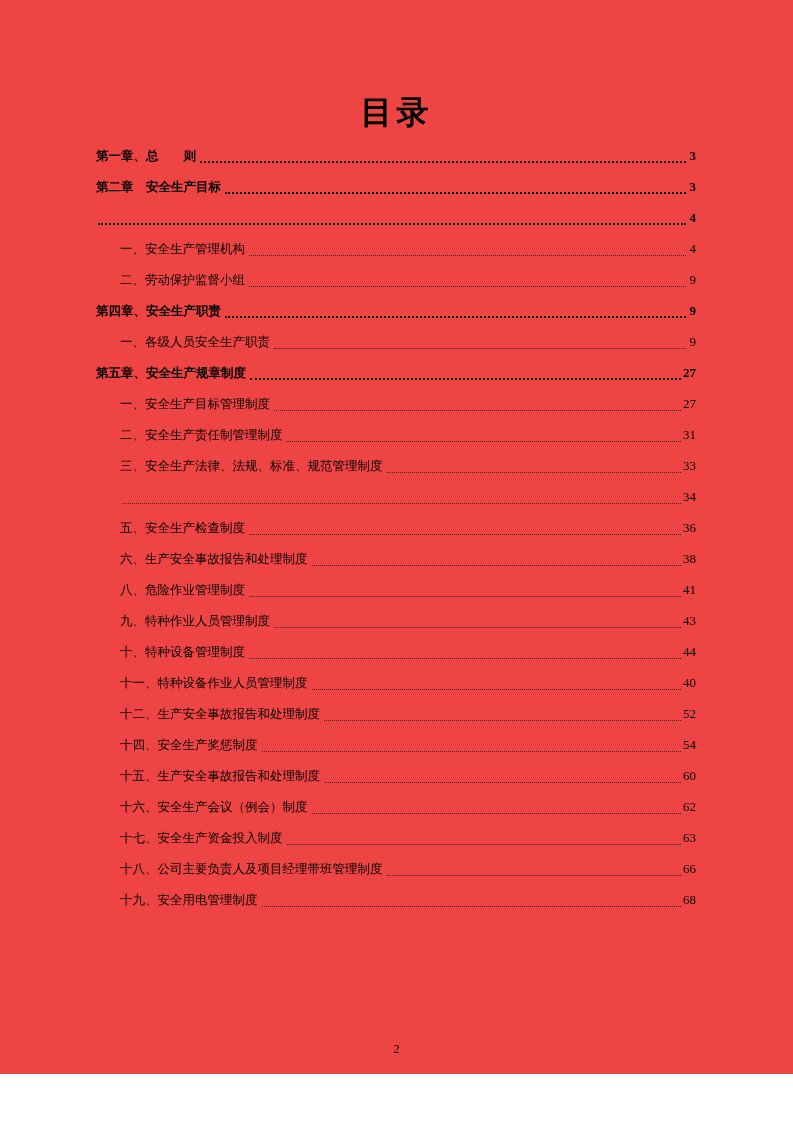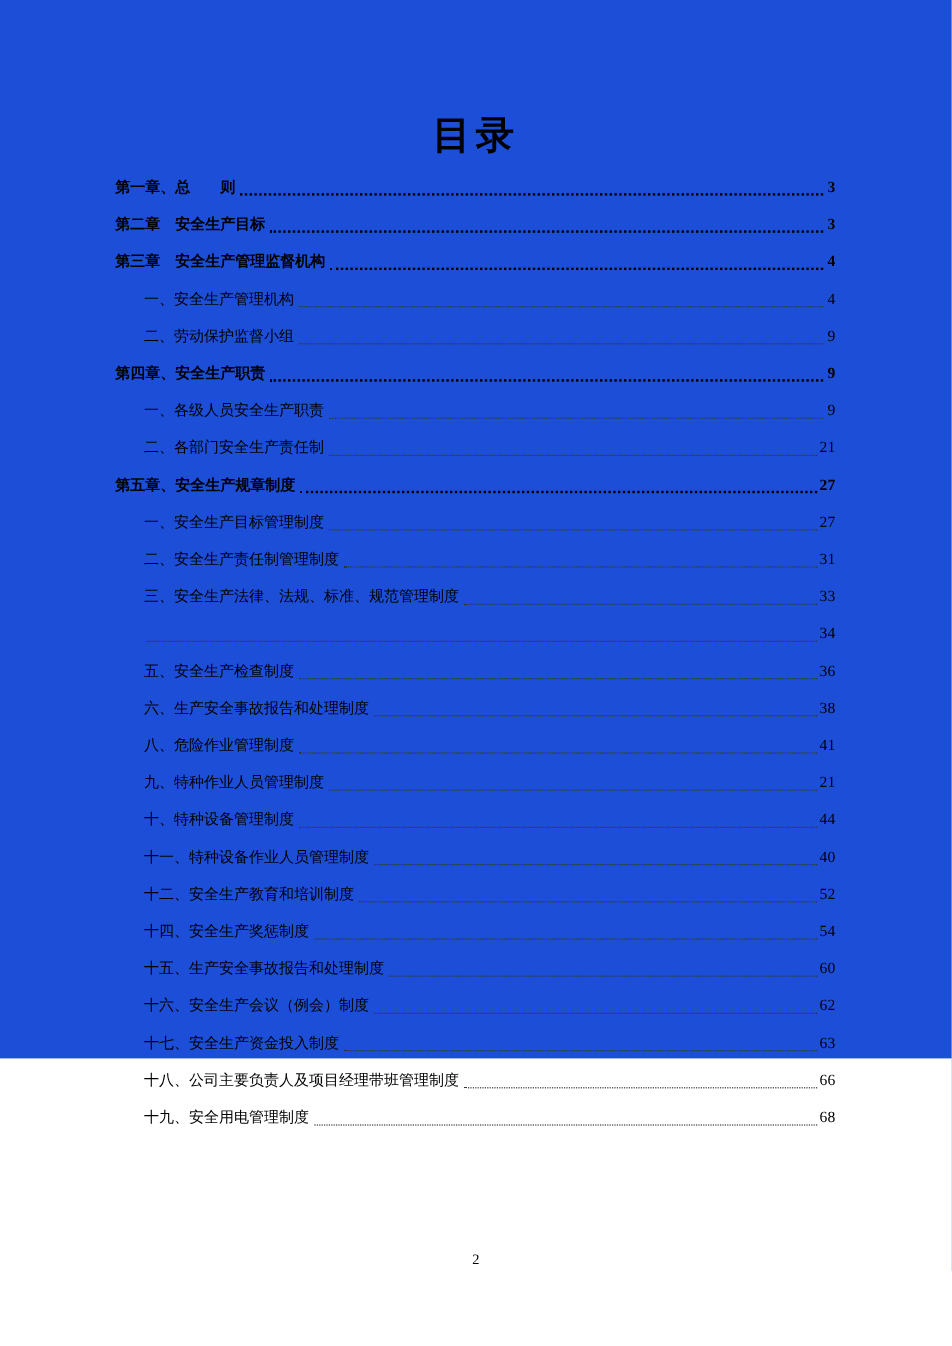--- a/index.html
+++ b/index.html
@@ -1,17 +1,17 @@
 <!DOCTYPE html>
 <html><head>
   <meta charset="utf-8">
   <style>
     html, body { margin: 0; padding: 0; background: #ffffff; }
     body { width: 793px; height: 1122px; position: relative; overflow: hidden; color: #000; }
-    .page { position: absolute; left: 0; top: 0; width: 793px; height: 882px; background: #1d4ed8; }
+    .page { position: absolute; left: 0; top: 0; width: 793px; height: 1074px; background: #ef4444; }
     .title {
       position: absolute; left: 0; width: 793px; top: 92px; text-align: center;
       font-family: "DejaVu Sans", sans-serif; font-size: 32px; font-weight: bold; letter-spacing: 4px;
       line-height: 40px;
     }
     .toc { position: absolute; left: 96px; top: 137px; width: 600px; }
     .row {
       display: flex; align-items: flex-end; height: 31px; line-height: 24px;
       font-family: "DejaVu Serif", serif; font-size: 12.5px; white-space: nowrap;
     }
@@ -41,21 +41,20 @@
         <span class="label">第一章、总　　则</span>
         <span class="dots"></span>
         <span class="page-no">3</span>
       </div>
     <div class="row l1">
         <span class="label">第二章　安全生产目标</span>
         <span class="dots"></span>
         <span class="page-no">3</span>
       </div>
     <div class="row l1">
-        <span class="label">第三章　安全生产管理监督机构</span>
         <span class="dots"></span>
         <span class="page-no">4</span>
       </div>
     <div class="row l2">
         <span class="label">一、安全生产管理机构</span>
         <span class="dots"></span>
         <span class="page-no">4</span>
       </div>
     <div class="row l2">
         <span class="label">二、劳动保护监督小组</span>
@@ -64,25 +63,20 @@
       </div>
     <div class="row l1">
         <span class="label">第四章、安全生产职责</span>
         <span class="dots"></span>
         <span class="page-no">9</span>
       </div>
     <div class="row l2">
         <span class="label">一、各级人员安全生产职责</span>
         <span class="dots"></span>
         <span class="page-no">9</span>
-      </div>
-    <div class="row l2">
-        <span class="label">二、各部门安全生产责任制</span>
-        <span class="dots"></span>
-        <span class="page-no">21</span>
       </div>
     <div class="row l1">
         <span class="label">第五章、安全生产规章制度</span>
         <span class="dots"></span>
         <span class="page-no">27</span>
       </div>
     <div class="row l2">
         <span class="label">一、安全生产目标管理制度</span>
         <span class="dots"></span>
         <span class="page-no">27</span>
@@ -112,34 +106,34 @@
         <span class="page-no">38</span>
       </div>
     <div class="row l2">
         <span class="label">八、危险作业管理制度</span>
         <span class="dots"></span>
         <span class="page-no">41</span>
       </div>
     <div class="row l2">
         <span class="label">九、特种作业人员管理制度</span>
         <span class="dots"></span>
-        <span class="page-no">21</span>
+        <span class="page-no">43</span>
       </div>
     <div class="row l2">
         <span class="label">十、特种设备管理制度</span>
         <span class="dots"></span>
         <span class="page-no">44</span>
       </div>
     <div class="row l2">
         <span class="label">十一、特种设备作业人员管理制度</span>
         <span class="dots"></span>
         <span class="page-no">40</span>
       </div>
     <div class="row l2">
-        <span class="label">十二、安全生产教育和培训制度</span>
+        <span class="label">十二、生产安全事故报告和处理制度</span>
         <span class="dots"></span>
         <span class="page-no">52</span>
       </div>
     <div class="row l2">
         <span class="label">十四、安全生产奖惩制度</span>
         <span class="dots"></span>
         <span class="page-no">54</span>
       </div>
     <div class="row l2">
         <span class="label">十五、生产安全事故报告和处理制度</span>

